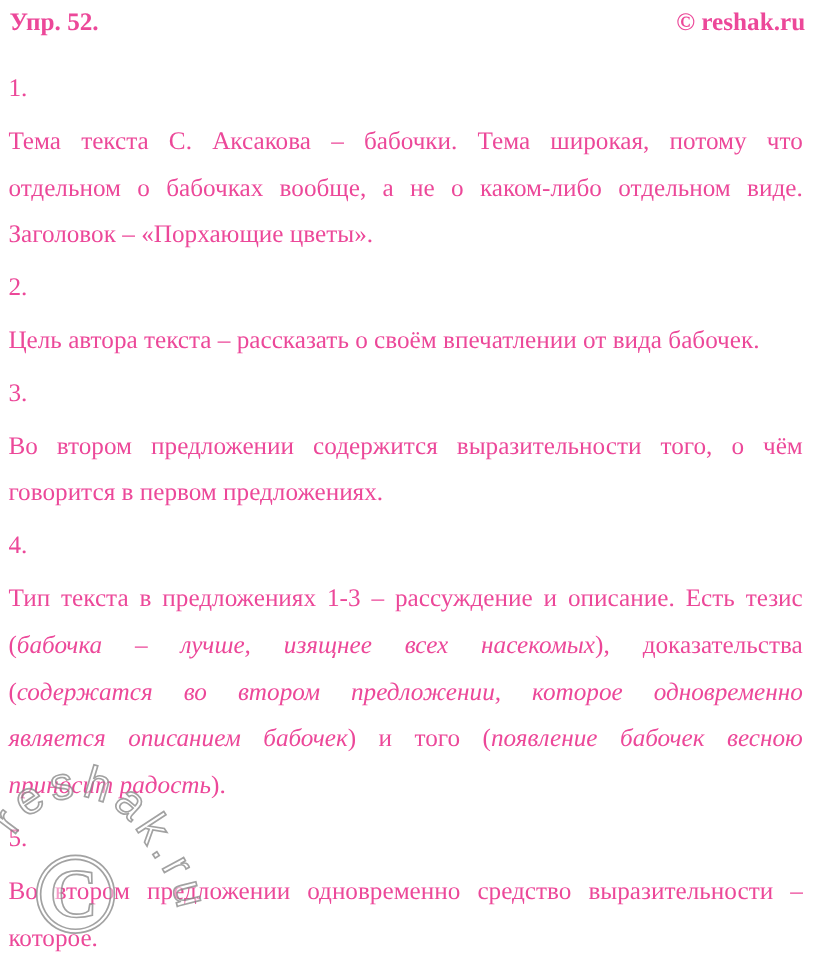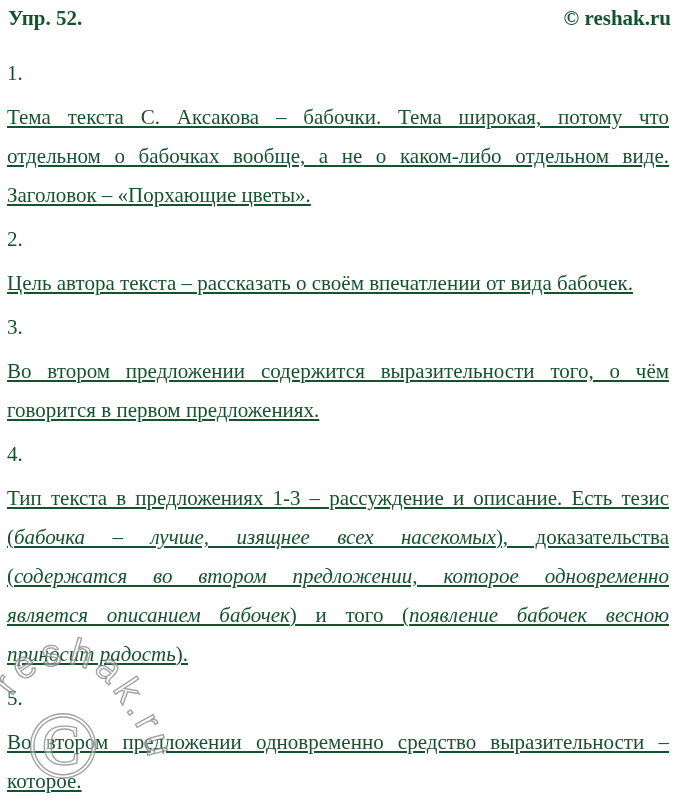--- a/index.html
+++ b/index.html
@@ -8,21 +8,21 @@
     padding: 0;
     background: #ffffff;
   }
   .page {
     position: relative;
     width: 678px;
     height: 806px;
     background: #ffffff;
     overflow: hidden;
     font-family: "Liberation Serif", "DejaVu Serif", serif;
-    color: #14532d;
+    color: #ec4899;
   }
   .header {
     display: flex;
     justify-content: space-between;
     align-items: flex-start;
     padding: 5px 7px 0 8px;
     font-size: 21px;
     line-height: 26px;
   }
   .exercise-title {
@@ -35,21 +35,20 @@
     padding: 23px 9px 0 7px;
     font-size: 21px;
   }
   .answer-number {
     line-height: 39px;
     margin: 0 0 5px 0;
     text-align: left;
   }
   .answer-paragraph {
     margin: 0 0 5px 0;
-    text-decoration: underline;
   }
   .line {
     line-height: 39px;
     text-align: justify;
     text-align-last: justify;
     white-space: normal;
   }
   .line.last {
     text-align: justify;
     text-align-last: left;

